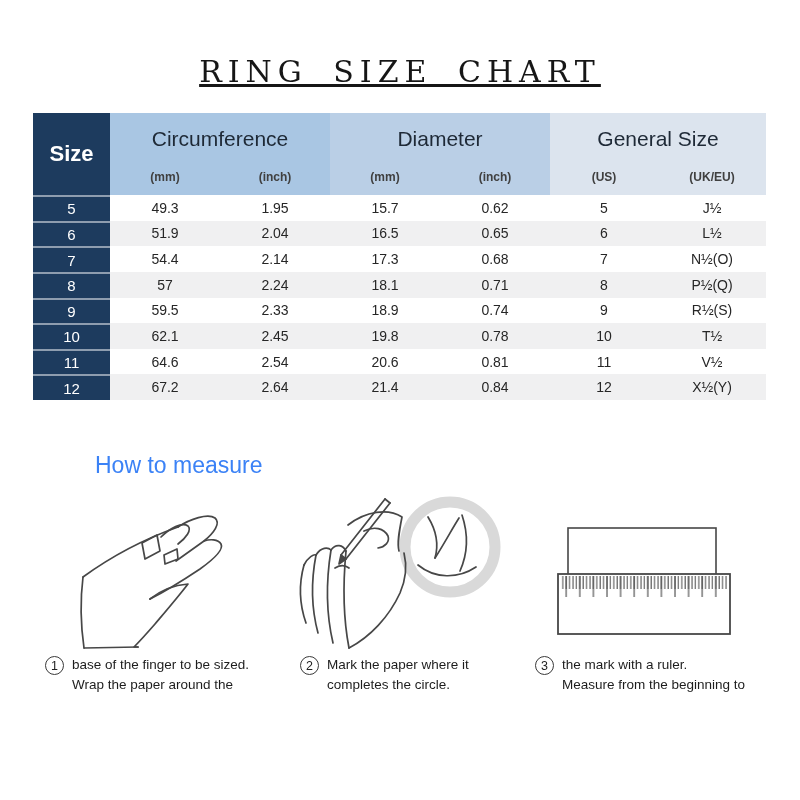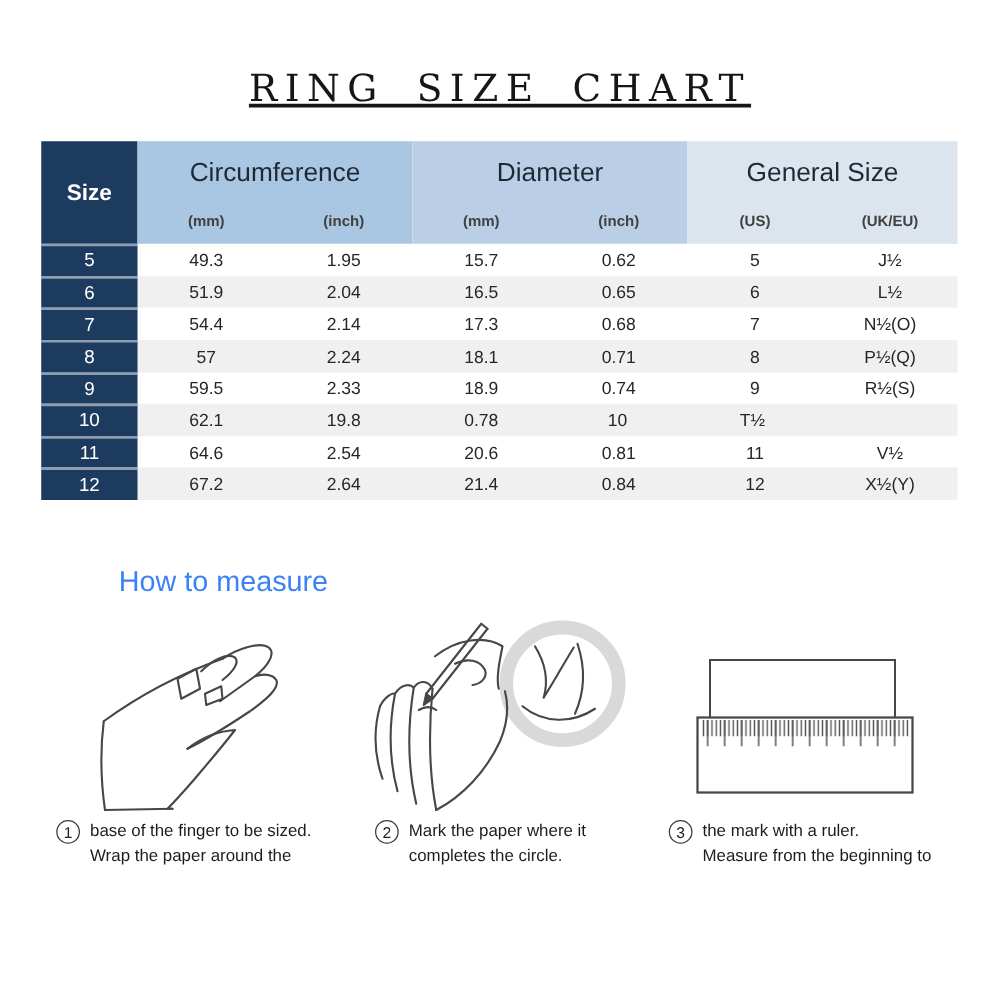--- a/index.html
+++ b/index.html
@@ -32,21 +32,21 @@
     position: absolute;
     left: 33px;
     top: 113px;
     width: 733px;
   }
   .thead { display: flex; height: 82px; }
   .size-head {
     width: 77px;
     background: var(--color-header_navy, #1d3b5e);
     color: #ffffff;
-    font-size: 18px;
+    font-size: 22px;
     font-weight: bold;
     display: flex;
     align-items: center;
     justify-content: center;
   }
   .group { display: flex; flex-direction: column; }
   .g-circ { width: 220px; background: var(--color-circumference_header_bg, #a9c6e3); }
   .g-dia  { width: 220px; background: var(--color-diameter_header_bg, #bacfe6); }
   .g-gen  { width: 216px; background: var(--color-general_header_bg, #dce4ee); }
   .group-label {
@@ -200,20 +200,21 @@
         <div class="cell c110">59.5</div>
         <div class="cell c110">2.33</div>
         <div class="cell c110">18.9</div>
         <div class="cell c110">0.74</div>
         <div class="cell c108">9</div>
         <div class="cell c108">R½(S)</div>
       </div>
       <div class="row">
         <div class="cell size-cell">10</div>
         <div class="cell c110">62.1</div>
+        <div class="cell c110">2.45</div>
         <div class="cell c110">19.8</div>
         <div class="cell c110">0.78</div>
         <div class="cell c108">10</div>
         <div class="cell c108">T½</div>
       </div>
       <div class="row">
         <div class="cell size-cell">11</div>
         <div class="cell c110">64.6</div>
         <div class="cell c110">2.54</div>
         <div class="cell c110">20.6</div>

